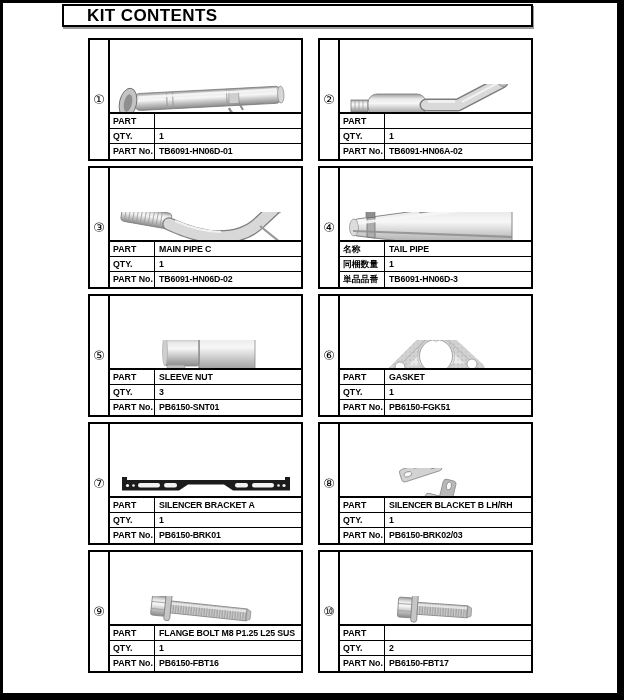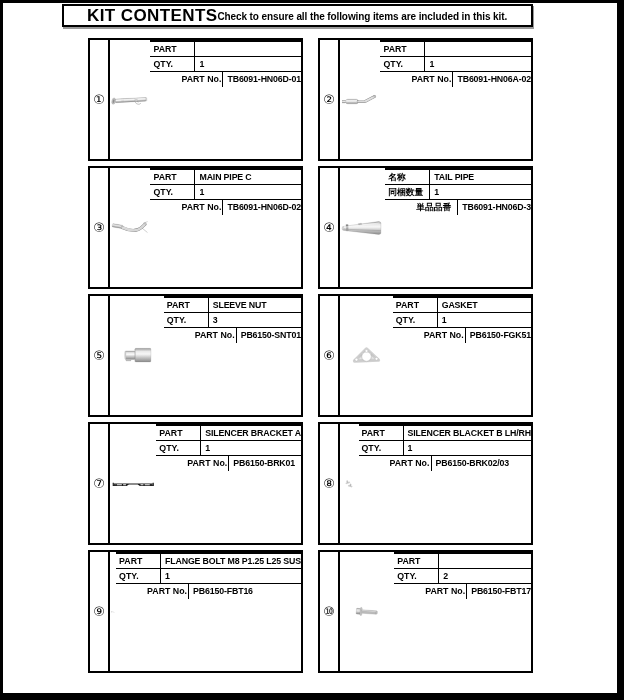--- a/index.html
+++ b/index.html
@@ -32,25 +32,25 @@
   .p3 { left:88px;  top:166px; } .p4 { left:318px; top:166px; }
   .p5 { left:88px;  top:294px; } .p6 { left:318px; top:294px; }
   .p7 { left:88px;  top:422px; } .p8 { left:318px; top:422px; }
   .p9 { left:88px;  top:550px; } .p10{ left:318px; top:550px; }
 
   .numcol {
     width:20px; border-right:2px solid #000; flex:none;
     display:flex; align-items:center; justify-content:center;
     font-family:"DejaVu Sans",sans-serif; font-size:13px;
   }
-  .bodycol { flex:1; display:flex; flex-direction:row; min-width:0; }
+  .bodycol { flex:1; display:flex; flex-direction:column; min-width:0;margin-top:44px; }
   .imgarea { flex:1; display:flex; align-items:center; justify-content:center; overflow:hidden; }
   .tbl { border-top:2px solid #000; flex:none; }
   .trow { display:flex; height:15px; border-bottom:1.5px solid #000; overflow:hidden; }
-  .trow:last-child { border-bottom:none;padding-left:28px; }
+  .trow:last-child { border-bottom:none; }
   .lab {
     width:45px; flex:none; border-right:1.5px solid #000;
     font-size:8.8px; font-weight:bold; padding:2px 0 0 3px; white-space:nowrap; overflow:hidden;
   }
   .val {
     flex:1; font-size:8.8px; font-weight:bold; letter-spacing:-0.15px;
     padding:2px 0 0 4px; white-space:nowrap; overflow:hidden;
   }
   svg.part { display:block; }
 </style>
@@ -73,21 +73,20 @@
       <circle cx="1" cy="1" r="0.7" fill="#b8b8b8"></circle>
         <circle cx="3" cy="3" r="0.6" fill="#d2d2d2"></circle>
     </pattern>
   </defs>
 </svg>
 
 <div class="frame"></div>
 
 <div class="header-box">
   <span class="title">KIT CONTENTS</span>
-  <span class="subtitle">Check to ensure all the following items are included in this kit.</span>
 </div>
 
 <div class="item p1">
   <div class="numcol">①</div>
   <div class="bodycol">
     <div class="imgarea">
       <svg class="part" width="189" height="70" viewBox="0 0 189 70">
         <g transform="rotate(-3 95 38)">
           <rect x="24" y="27" width="146" height="17" rx="5" fill="url(#gm)" stroke="#7a7a7a" stroke-width="0.8"></rect>
           <ellipse cx="170" cy="35.5" rx="3.2" ry="8.5" fill="#d6d6d6" stroke="#8a8a8a" stroke-width="0.7"></ellipse>

